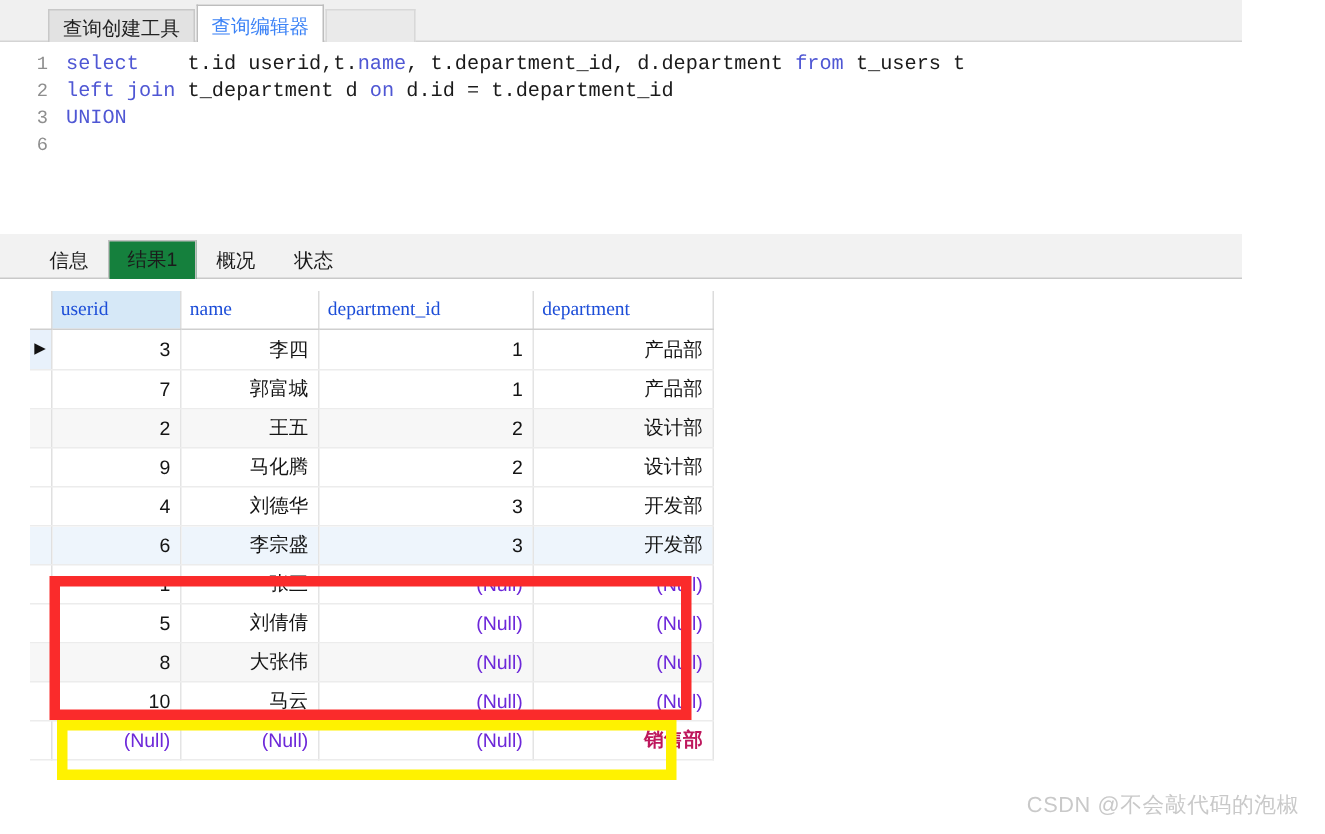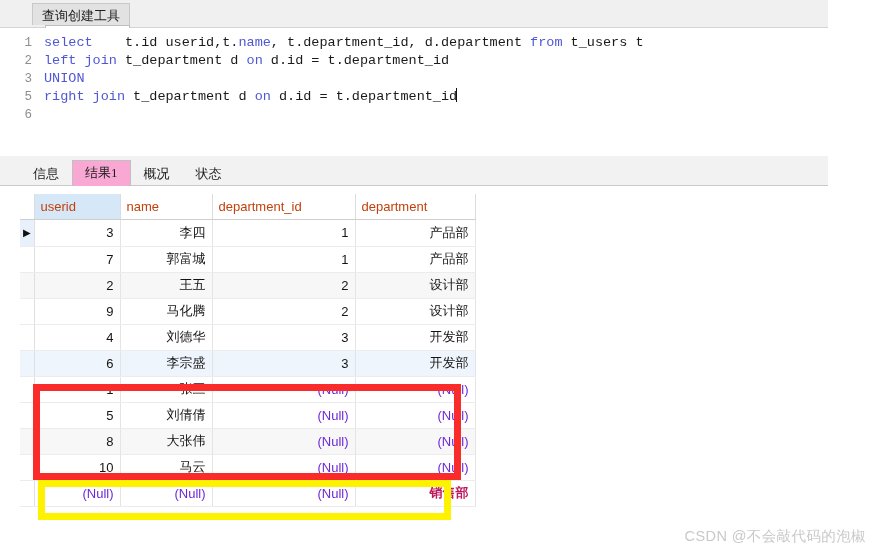--- a/index.html
+++ b/index.html
@@ -20,21 +20,20 @@
   .tabstrip {
     position: absolute; left: 0; top: 0;
     width: 828px; height: 28px;
     background: #f0f0f0;
     border-bottom: 1px solid #d4d4d4;
   }
   .tabstrip-inner {
     position: absolute; left: 32px; top: 3px;
     display: flex; align-items: flex-end;
     height: 25px;
-    flex-direction: column;
   }
   .tab {
     height: 22px;
     padding: 2px 9px 0 9px;
     font-size: 13px;
     color: #3b82f6;
     line-height: 20px;
     white-space: nowrap;
     border: 1px solid #c8c8c8;
     border-bottom: none;
@@ -91,36 +90,35 @@
     vertical-align: -2px;
     margin-left: -1px;
   }
 
   
   .restabstrip {
     position: absolute; left: 0; top: 156px;
     width: 828px; height: 30px;
     background: #f2f2f2;
     border-bottom: 1px solid #c9c9c9;
-    font-family: Liberation Serif, serif;
   }
   .restabs {
     position: absolute; left: 20px; top: 4px;
     display: flex; align-items: flex-end; height: 26px;
   }
   .rtab {
     height: 24px; line-height: 22px;
     padding: 0 12px;
     font-size: 13px; color: #1b1b1b;
     white-space: nowrap;
     border: 1px solid transparent;
     border-bottom: none;
   }
   .rtab.active {
-    background: #f9a8d4;
+    background: #15803d;
     border-color: #c0c0c0;
     height: 26px; line-height: 24px;
   }
 
   
   .grid-wrap {
     position: absolute; left: 0; top: 186px;
     width: 828px; height: 340px;
     background: #ffffff;
   }
@@ -138,22 +136,23 @@
   .grid col.c-dept   { width: 120px; }
 
   .grid th {
     height: 25px;
     font-weight: normal;
     text-align: left;
     padding: 0 6px;
     background: #ffffff;
     border-right: 1px solid #dcdcdc;
     border-bottom: 1px solid #cfcfcf;
-    color: #c2410c;
+    color: #1d4ed8;
     font-size: 13px;
+    font-family: Liberation Serif, serif;
   }
   .grid th.marker { background:#ffffff; border-right:1px solid #dcdcdc; padding:0; }
   .grid th.sel { background: #d6e8f7; }
 
   .grid td {
     height: 26px;
     padding: 0 6px;
     border-right: 1px solid #e4e4e4;
     border-bottom: 1px solid #ececec;
     white-space: nowrap;
@@ -225,21 +224,20 @@
       <div class="tab active">查询编辑器</div>
       <div class="tab-filler"></div>
     </div>
   </div>
 
   <div class="editor">
     <div id="code-area" style="padding-top:6px;">
         <div class="code-line"><span class="gutter">1</span><span class="codetext"><span class="kw">select</span><span>    t.id userid,t.</span><span class="kw">name</span><span>, t.department_id, d.department </span><span class="kw">from</span><span> t_users t</span></span></div>
         <div class="code-line"><span class="gutter">2</span><span class="codetext"><span class="kw">left join</span><span> t_department d </span><span class="kw">on</span><span> d.id = t.department_id</span></span></div>
         <div class="code-line"><span class="gutter">3</span><span class="codetext"><span class="kw">UNION</span></span></div>
-        <div class="code-line"><span class="gutter">5</span><span class="codetext"><span class="kw">right join</span><span> t_department d </span><span class="kw">on</span><span> d.id = t.department_id</span></span><span class="caret"></span></div>
         <div class="code-line"><span class="gutter">6</span><span class="codetext"></span></div>
       </div>
   </div>
 
   <div class="restabstrip">
     <div class="restabs" id="result-tabs">
         <div class="rtab">信息</div>
         <div class="rtab active">结果1</div>
         <div class="rtab">概况</div>
         <div class="rtab">状态</div>

